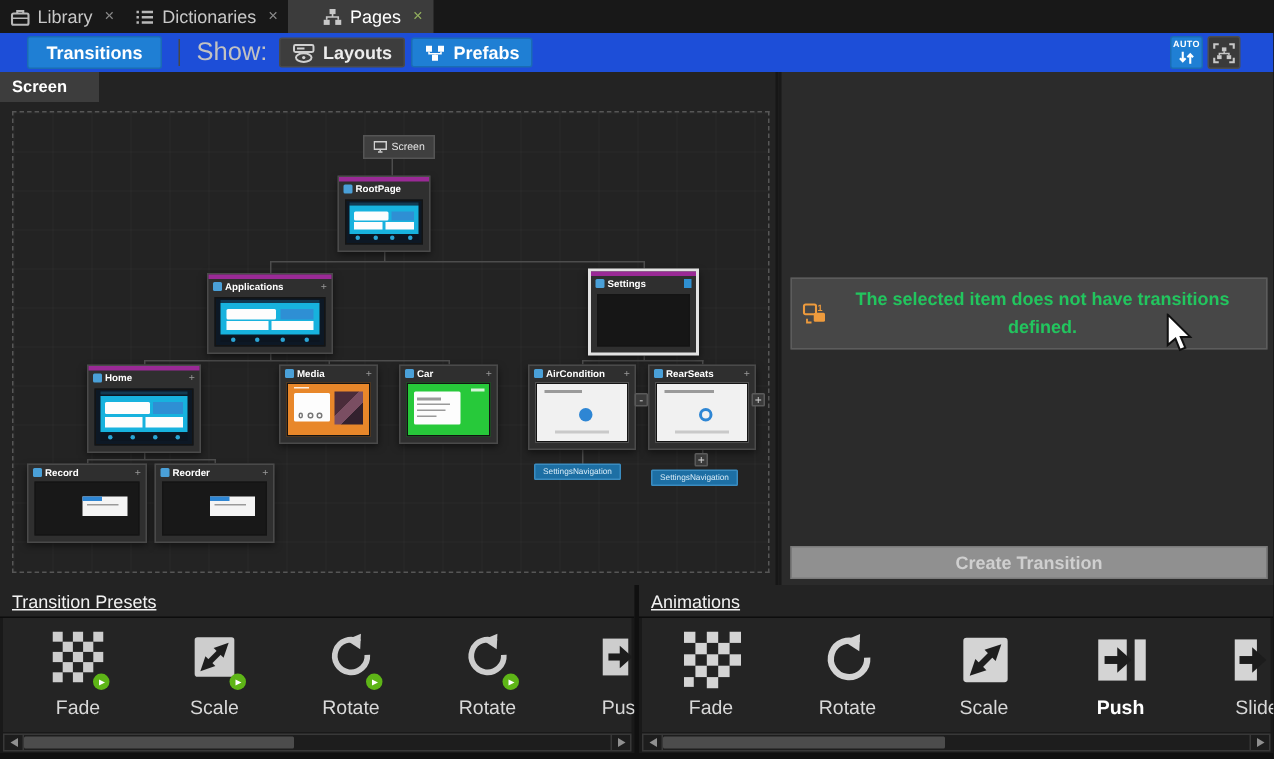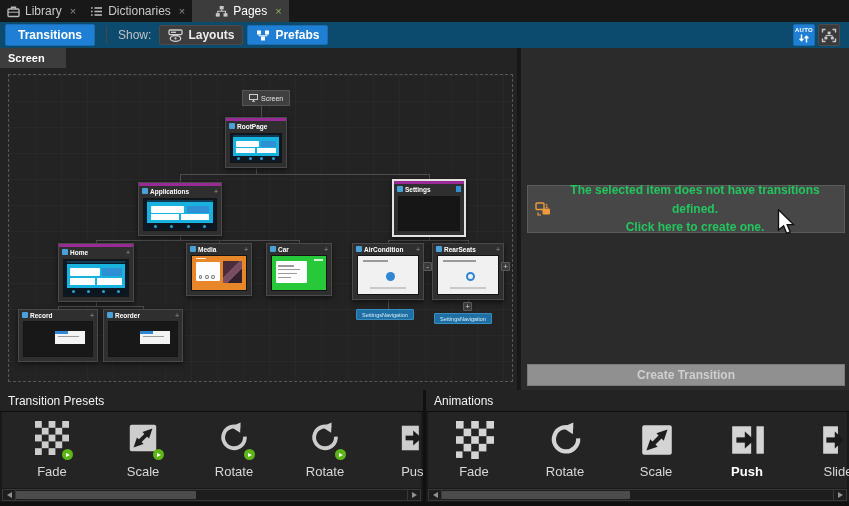--- a/index.html
+++ b/index.html
@@ -10,26 +10,26 @@
   
   .tabbar { position:absolute; left:0; top:0; width:849px; height:22px; background:#181818;
     display:flex; align-items:stretch;text-align:center; }
   .tab { display:flex; align-items:center; gap:5px; padding:0 7px; color:#c8c8c8; font-size:12px; cursor:default; }
   .tab.active { background:#3c3c3c; color:#fff;padding-left:23px; }
   .tab-close { color:#8a8a8a; font-size:11px; margin-left:3px; }
   .tab.active .tab-close { color:#93b05e; }
   .tab svg { flex:none; }
 
   
-  .toolbar { position:absolute; left:0; top:22px; width:849px; height:26px; background:#0c4a6e;
-    display:flex; align-items:center; padding:0 5px; }
+  .toolbar { position:absolute; left:0; top:22px; width:849px; height:26px; background:#1d4ed8;
+    display:flex; align-items:center; padding:0 18px; }
   .btn-blue { background:#1f7fd4; color:#fff; font-weight:bold; font-size:12px;
     padding:3px 12px; border-radius:2px; border:1px solid #1a6cb4; }
   .tb-sep { width:1px; height:18px; background:#474747; margin:0 11px; }
-  .show-label { color:#c2c2c2; font-size:12px; margin-right:8px; }
+  .show-label { color:#c2c2c2; font-size:17px; margin-right:8px; }
   .btn-dark { background:#3d3d3d; color:#ececec; font-size:12px; font-weight:bold;
     padding:2px 8px; border-radius:2px; border:1px solid #4a4a4a; display:flex; align-items:center; gap:5px; margin-right:4px; }
   .btn-blue-ico { background:#1f7fd4; color:#fff; font-size:12px; font-weight:bold;
     padding:2px 8px; border-radius:2px; border:1px solid #1a6cb4; display:flex; align-items:center; gap:5px; }
   .tb-right { margin-left:auto; display:flex; align-items:center; gap:3px; padding-right:4px; }
   .sq-btn { width:22px; height:22px; border-radius:2px; display:flex; flex-direction:column;
     align-items:center; justify-content:center; }
   .sq-btn.blue { background:#1f7fd4; border:1px solid #1a6cb4; color:#fff; }
   .sq-btn.dark { background:#3a3a3a; border:1px solid #4d4d4d; }
   .auto-txt { font-size:6px; font-weight:bold; line-height:7px; letter-spacing:.3px; }
@@ -111,21 +111,21 @@
   .warn-text { flex:1; text-align:center; color:#22c55e; font-weight:bold; font-size:12px; line-height:1.55; }
   .create-btn { position:absolute; left:6px; top:316px; width:318px; height:22px; background:#909090;
     border:1px solid #7a7a7a; color:#cfcfcf; font-weight:bold; font-size:12px;
     display:flex; align-items:center; justify-content:center; }
 
   
   .bottom { position:absolute; left:0; top:390px; width:849px; height:116px; background:#101010;
     display:flex; gap:3px; }
   .shelf { position:relative; width:423px; height:112px; background:#191919; overflow:hidden; }
   .shelf-header { height:22px; background:#232323; border-bottom:1px solid #0d0d0d; color:#f2f2f2;
-    font-size:12px; display:flex; align-items:center; padding-left:8px; }
+    font-size:12px; display:flex; align-items:center; padding-left:8px;text-decoration:underline; }
   .shelf-body { position:absolute; left:2px; right:2px; top:22px; height:76px; background:#242424; }
   .shelf-item { position:absolute; top:9px; width:76px; text-align:center; }
   .item-icon { position:relative; width:36px; height:36px; margin:0 auto; }
   .item-label { margin-top:7px; font-size:13px; color:#d8d8d8; }
   .item-label.hl { color:#fff; font-weight:bold; }
   .play-badge { position:absolute; right:-3px; bottom:-3px; width:11px; height:11px; border-radius:50%;
     background:#5eb517; display:flex; align-items:center; justify-content:center; }
   .play-badge:after { content:""; display:block; width:0; height:0; margin-left:1px;
     border-left:4px solid #fff; border-top:2.5px solid transparent; border-bottom:2.5px solid transparent; }
   .hscroll { position:absolute; left:2px; right:2px; top:99px; height:12px; background:#1d1d1d;
@@ -446,21 +446,20 @@
     <div class="right-panel">
       <div class="warn-box">
         <svg width="18" height="18" viewBox="0 0 18 18">
             <rect x="2" y="3" width="8" height="6.5" rx="1" fill="none" stroke="#ee9b3d" stroke-width="1.4"></rect>
             <rect x="8.5" y="8.5" width="7.5" height="6" rx="1" fill="#ee9b3d"></rect>
             <path d="M4 12.5 L4 15 L7 15" fill="none" stroke="#ee9b3d" stroke-width="1.2"></path>
             <text x="11" y="7.5" font-size="6" fill="#ee9b3d" font-weight="bold">1</text>
           </svg>
         <div class="warn-text">
           <div>The selected item does not have transitions defined.</div>
-          <div>Click here to create one.</div>
         </div>
       </div>
       <div class="create-btn">Create Transition</div>
     </div>
   </div>
 
   <div class="bottom">
 
     <div class="shelf">
       <div class="shelf-header">Transition Presets</div>

